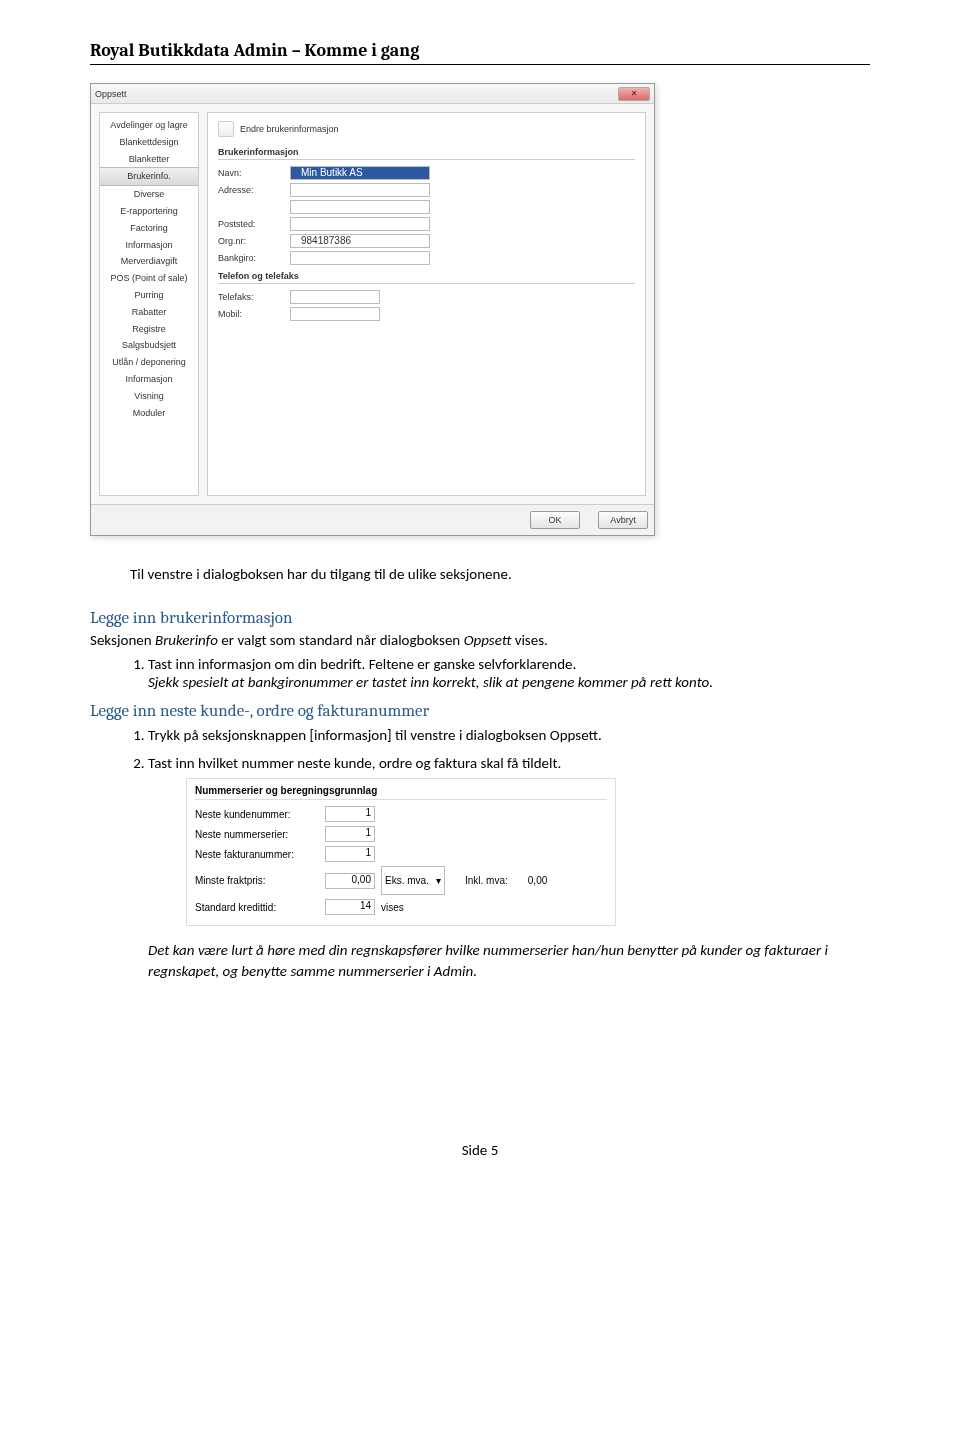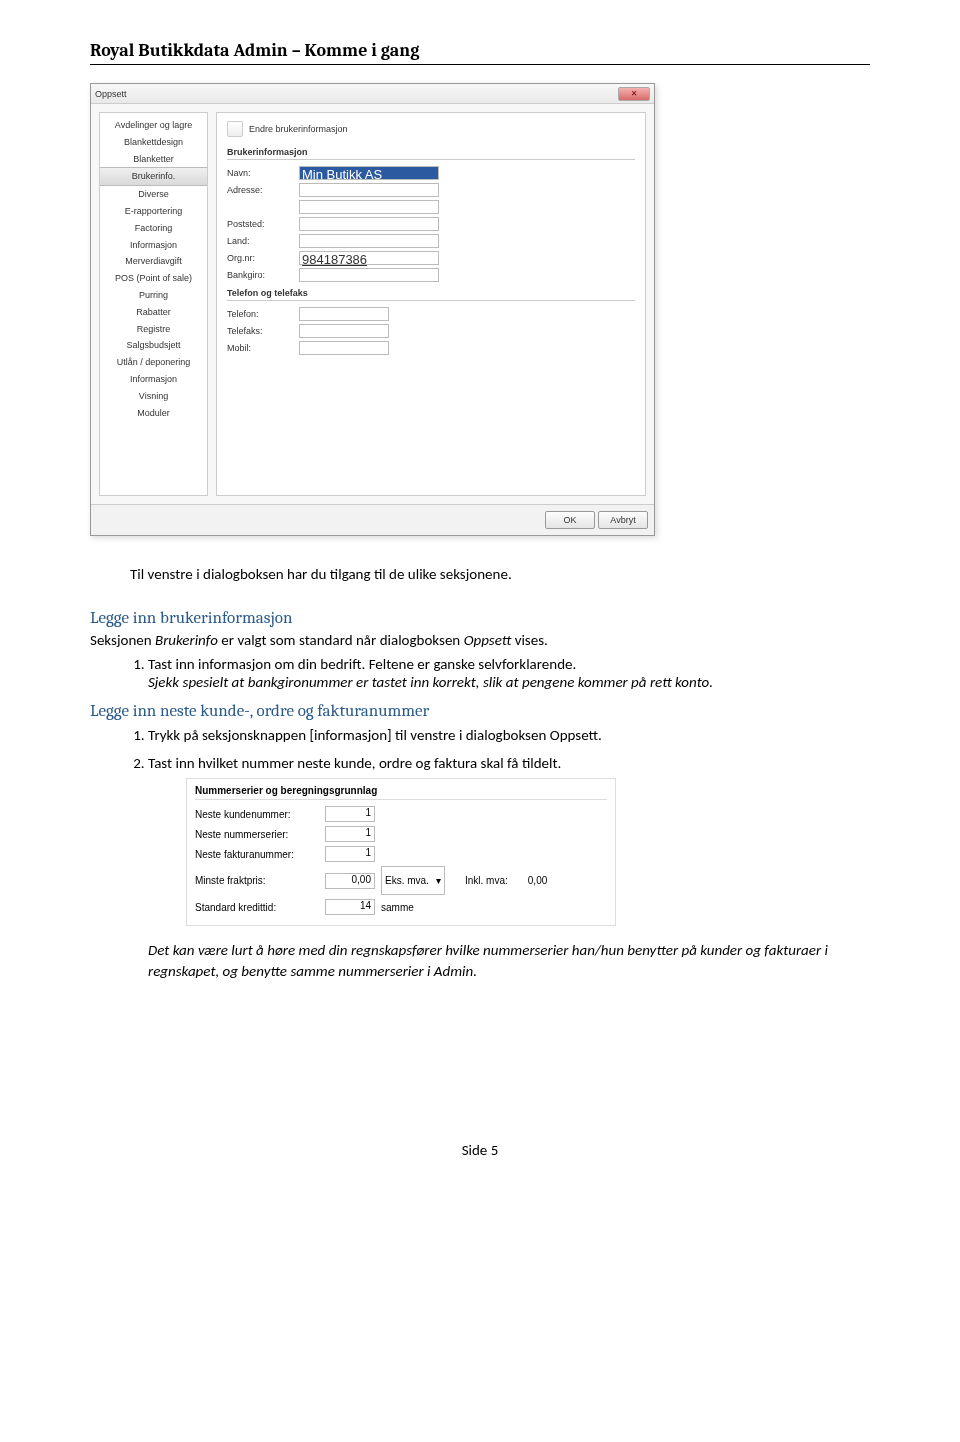--- a/index.html
+++ b/index.html
@@ -49,21 +49,21 @@
     font-size:8px;color:#700;
   }
   .dialog-body {
     display: flex;
     padding: 8px;
     gap: 8px;
     min-height: 400px;
     background:#f7f7f7;
   }
   .sidebar {
-    width: 109px;
+    width: 100px;
     border: 1px solid #ccc;
     background: #fff;
     padding: 4px 0;
   }
   .sidebar-item {
     padding: 3px 6px;
     font-size: 9px;
     text-align: center;
     cursor: pointer;
     line-height:1.2;
@@ -103,35 +103,34 @@
     margin: 3px 0;
   }
   .field-row label {
     width: 72px;
     font-size:9px;
   }
   .field-row .txt {
     border:1px solid #bbb;
     height:14px;
     width: 140px;
-    padding:0 2px;
-    font-size:13px;
+    padding:0 10px;
+    font-size:10px;
     background:#fff;
-    text-decoration:underline;
   }
   .field-row .txt.selected {
     background:#2c5aa0;
     color:#fff;
   }
   .dialog-footer {
     border-top:1px solid #ccc;
     padding:6px;
     display:flex;
     justify-content:flex-end;
-    gap:3px;
+    gap:18px;
     background:#f2f2f2;
   }
   .btn {
     min-width:50px;
     height:18px;
     border:1px solid #999;
     background:linear-gradient(#fdfdfd,#e4e4e4);
     border-radius:2px;
     font-size:9px;
     display:flex;align-items:center;justify-content:center;
@@ -243,37 +242,29 @@
       </div>
       <div class="field-row">
           <label></label>
           <div class="txt"></div>
         </div>
       <div class="field-row">
         <label>Poststed:</label>
         <div class="txt"></div>
       </div>
       <div class="field-row">
-        <label>Land:</label>
-        <div class="txt"></div>
-      </div>
-      <div class="field-row">
         <label>Org.nr:</label>
         <div class="txt">984187386</div>
       </div>
       <div class="field-row">
         <label>Bankgiro:</label>
         <div class="txt"></div>
       </div>
 
       <div class="fs-legend">Telefon og telefaks</div>
-      <div class="field-row">
-        <label>Telefon:</label>
-        <div class="txt" style="width:90px"></div>
-      </div>
       <div class="field-row">
         <label>Telefaks:</label>
         <div class="txt" style="width:90px"></div>
       </div>
       <div class="field-row">
         <label>Mobil:</label>
         <div class="txt" style="width:90px"></div>
       </div>
     </div>
   </div>
@@ -321,21 +312,21 @@
         <div class="combo">
           <span>Eks. mva.</span>
             <span>▾</span>
         </div>
         <span class="static">Inkl. mva:</span>
         <span class="static">0,00</span>
       </div>
       <div class="row">
         <label>Standard kredittid:</label>
         <div class="in">14</div>
-        <span class="tail">samme</span>
+        <span class="tail">vises</span>
       </div>
     </div>
   </li>
 </ol>
 
 <div class="body-text normal italic" style="margin-left:58px">Det kan være lurt å høre med din regnskapsfører hvilke nummerserier han/hun benytter på kunder og fakturaer i regnskapet, og benytte samme nummerserier i Admin.</div>
 
 <div class="page-footer">Side 5</div>
 
 </body></html>

